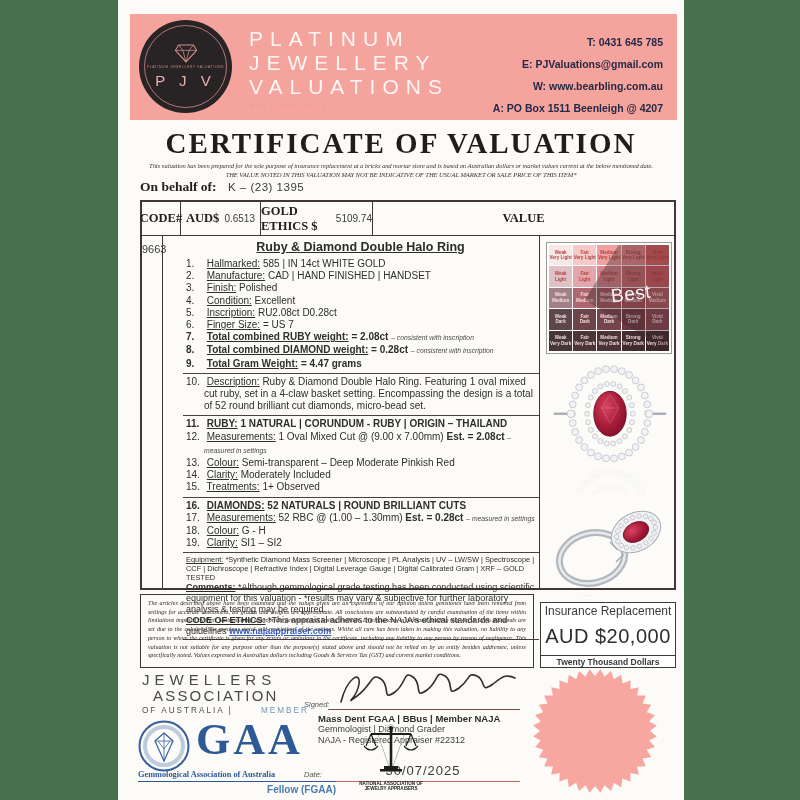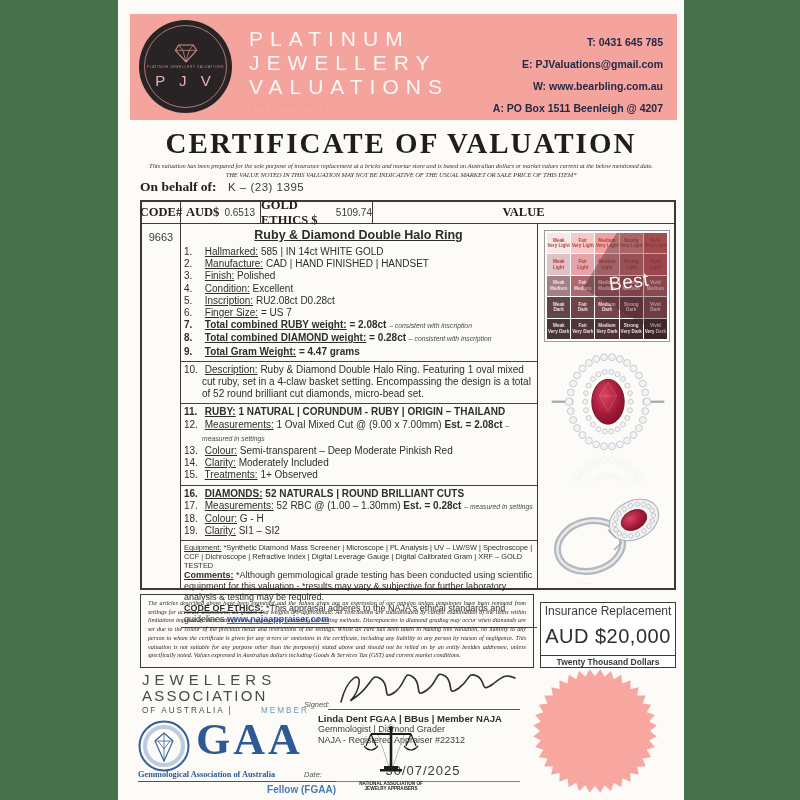--- a/index.html
+++ b/index.html
@@ -24,28 +24,28 @@
   .cert-title { position:absolute; left:0; top:127px; width:100%; text-align:center;
                 font-family:"Liberation Serif", serif; font-weight:bold; font-size:29px; letter-spacing:2px; color:#1f1d1d; }
   .disclaimer { position:absolute; left:0; top:162px; width:100%; display:flex; flex-direction:column; align-items:center;
                 font-family:"Liberation Serif", serif; font-style:italic; color:#3a3434; }
   .disclaimer div { white-space:nowrap; font-size:6.6px; letter-spacing:-0.1px; line-height:8.5px; }
   .behalf-label { position:absolute; left:22px; top:179px; font-family:"Liberation Serif", serif; font-weight:bold; font-size:13.5px; color:#242021; }
   .behalf-value { position:absolute; left:110px; top:181px; font-size:11.5px; color:#3b3b3b; letter-spacing:.5px; }
 
   
   .vtable { position:absolute; left:22px; top:200px; width:536px; height:390px; border:2px solid #413738; display:flex; flex-direction:column; }
-  .thead { display:flex; height:22px; border-bottom:1.5px solid #413738; font-family:"Liberation Serif", serif; font-weight:bold; font-size:12.5px; color:#242021; }
+  .thead { display:flex; height:34px; border-bottom:1.5px solid #413738; font-family:"Liberation Serif", serif; font-weight:bold; font-size:12.5px; color:#242021; }
   .th { display:flex; align-items:center; justify-content:center; border-right:1.5px solid #413738; gap:5px; }
   .th:last-child { border-right:none; }
   .th .hv { font-family:"Liberation Sans", sans-serif; font-weight:normal; font-size:10px; color:#3b3b3b; }
   .th-code { width:39px; } .th-desc { width:165px; } .th-aud { width:80px; } .th-gold { width:112px; } .th-value { flex:1; }
   .tbody { flex:1; display:flex; min-height:0; }
-  .codecol { width:39px; border-right:1.5px solid #413738; font-size:11px; color:#3b3b3b; text-align:center; padding-top:7px; }
-  .desccol { width:357px; border-right:1.5px solid #413738; display:flex; flex-direction:column; }
+  .codecol { width:21px; border-right:1.5px solid #413738; font-size:11px; color:#3b3b3b; text-align:center; padding-top:7px; }
+  .desccol { width:357px; border-right:1.5px solid #413738; display:flex; flex-direction:column;margin-left:20px; }
   .valcol { flex:1; position:relative; }
 
   .sec { padding:2px 4px 3px 3px; border-bottom:1.5px solid #4a4042; }
   .sec-fill { flex:1; border-bottom:none; }
   .item-title { text-align:center; font-size:12.5px; font-weight:bold; text-decoration:underline; color:#2c2c2c; margin:2px 0 4px; }
   .item { font-size:10px; color:#2e2e2e; line-height:12.2px; padding-left:18px; text-indent:-18px; }
   .item .num { display:inline-block; width:18px; text-indent:0; }
   .item .lab { text-decoration:underline; }
   .item .strong { font-weight:bold; }
   .item .note { font-size:6.8px; font-style:italic; color:#4a4a4a; }
@@ -78,21 +78,21 @@
   .insbox { position:absolute; left:422px; top:602px; width:136px; height:66px; border:1.5px solid #3a3a3a;
             display:flex; flex-direction:column; background:#fff;gap:7px; }
   .ins-title { height:22px; display:flex; align-items:center; justify-content:center; font-size:12px; color:#3a3a3a; }
   .ins-amount { flex:1; display:flex; align-items:center; justify-content:center; font-size:20px; letter-spacing:.5px; color:#2e2e2e; }
   .ins-words { height:16px; border-top:1.2px solid #3a3a3a; display:flex; align-items:center; justify-content:center;
                font-size:8.5px; font-weight:bold; color:#3a3a3a; }
 
   
   .jaa { position:absolute; left:24px; top:672px; color:#4a4a4a; }
   .jaa .l1 { font-size:15px; letter-spacing:5px; line-height:16px; }
-  .jaa .l2 { font-size:15px; letter-spacing:2.2px; line-height:16px; }
+  .jaa .l2 { font-size:15px; letter-spacing:2.2px; line-height:16px;margin-left:11px; }
   .jaa .l3 { font-size:8.2px; letter-spacing:2px; margin-top:2px; }
   .jaa .member { color:#6e95b8;margin-left:24px; }
 
   .sig-svg { position:absolute; left:215px; top:664px; }
   .signed-label { position:absolute; left:186px; top:700px; font-style:italic; font-size:7.5px; color:#555; }
   .sig-line { position:absolute; left:210px; top:709px; width:192px; border-top:1.5px solid #7d4a42; }
   .appraiser { position:absolute; left:200px; top:713px; color:#2d2d2d; }
   .appraiser .n1 { font-size:9.5px; font-weight:bold; line-height:11px; }
   .appraiser .n2, .appraiser .n3 { font-size:9px; line-height:10.5px; color:#3c3c3c; }
   .date-label { position:absolute; left:186px; top:770px; font-style:italic; font-size:7.5px; color:#555; }
@@ -433,21 +433,21 @@
     <div class="l2">ASSOCIATION</div>
     <div class="l3"><span>OF AUSTRALIA  |</span> <span class="member">MEMBER</span></div>
   </div>
 
   <svg class="sig-svg" width="192" height="46" viewBox="0 0 192 46">
     <path d="M8,38 C14,14 28,6 26,20 C24,34 10,42 24,32 C40,20 38,8 48,15 C58,22 48,38 62,28 C74,19 70,6 80,13 C90,20 80,36 94,26 C106,17 102,6 112,12 C122,18 112,34 126,24 C138,15 134,8 144,12 C154,17 146,30 160,20 C170,12 172,10 182,14" fill="none" stroke="#2f2d2d" stroke-width="1.6" stroke-linecap="round"></path>
   </svg>
   <div class="signed-label">Signed:</div>
   <div class="sig-line"></div>
   <div class="appraiser">
-    <div class="n1">Linda Dent  FGAA | BBus | Member NAJA</div>
+    <div class="n1">Mass Dent  FGAA | BBus | Member NAJA</div>
     <div class="n2">Gemmologist | Diamond Grader</div>
     <div class="n3">NAJA - Registered Appraiser #22312</div>
   </div>
   <div class="date-label">Date:</div>
   <div class="date-value">30/07/2025</div>
   <div class="date-line"></div>
 
   <div class="gaa">
     <svg class="gaa-emblem" width="52" height="52" viewBox="0 0 52 52">
       <circle cx="26" cy="26" r="24.5" fill="none" stroke="#35609c" stroke-width="2"></circle>

